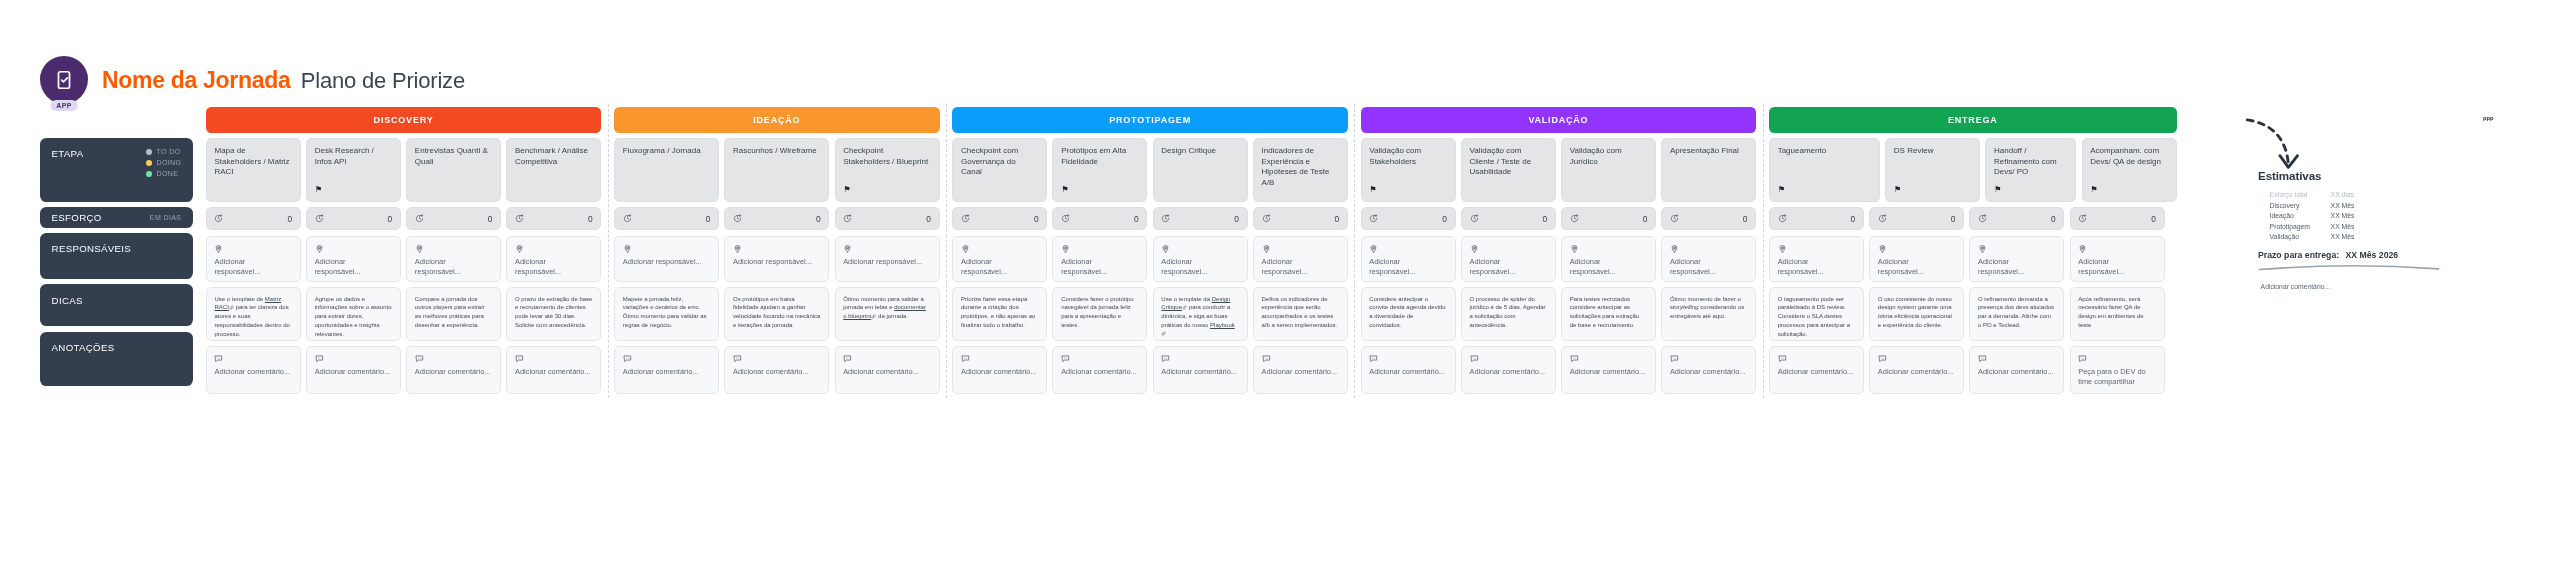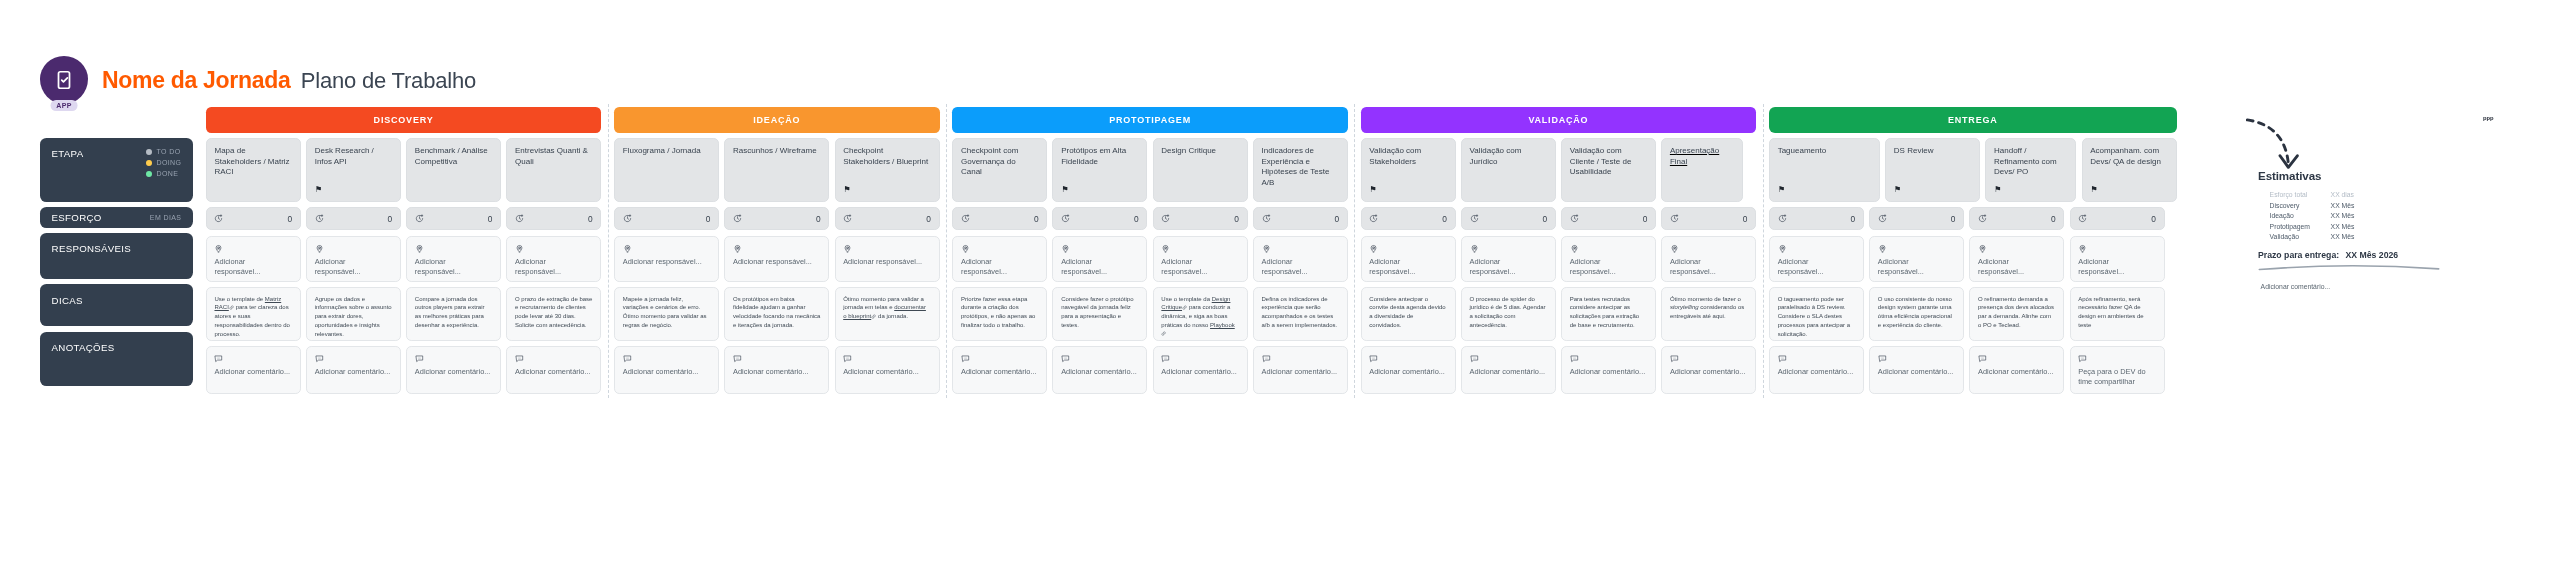--- a/index.html
+++ b/index.html
@@ -111,21 +111,21 @@
       <div class="logo-bubble">
         <svg viewBox="0 0 24 24" fill="none" stroke="#ffffff" stroke-width="1.9" stroke-linecap="round" stroke-linejoin="round">
           <rect x="6" y="3" width="12" height="18" rx="2"></rect>
           <path d="M9.5 12.2l1.9 1.9 4.3-4.4"></path>
         </svg>
       </div>
       <div class="logo-tag">APP</div>
     </div>
     <div style="display:flex;align-items:baseline;">
       <span class="title-journey">Nome da Jornada</span>
-      <span class="title-plan">Plano de Trabalho</span>
+      <span class="title-plan">Plano de Priorize</span>
     </div>
   </div>
 
   <div class="ppp">ppp</div>
 
   <div class="board">
 
     <div class="rail">
       <div class="rail-spacer"></div>
       <div class="rail-cell rail-etapa">
@@ -167,24 +167,24 @@
           </div>
           <div class="cards-row">
             <div class="cell cell-task" style="width: 95px;">
               <div class="task-title">Mapa de Stakeholders / Matriz RACI</div>
             </div>
             <div class="cell cell-task" style="width: 95px;">
               <div class="task-title">Desk Research / Infos API</div>
               <span class="task-flag">⚑</span>
             </div>
             <div class="cell cell-task" style="width: 95px;">
+              <div class="task-title">Entrevistas Quanti &amp; Quali</div>
+            </div>
+            <div class="cell cell-task" style="width: 95px;">
               <div class="task-title">Benchmark / Análise Competitiva</div>
-            </div>
-            <div class="cell cell-task" style="width: 95px;">
-              <div class="task-title">Entrevistas Quanti &amp; Quali</div>
             </div>
           </div>
           <div class="cards-row">
             <div class="cell cell-effort" style="width: 95px;">
               <span class="mini-icon">
                 <svg viewBox="0 0 24 24" fill="none" stroke="#3c4654" stroke-width="1.7" stroke-linecap="round" stroke-linejoin="round">
                   <path d="M20.5 12a8.5 8.5 0 1 1-4.2-7.35"></path>
                   <path d="M12 7.3V12l3 1.8"></path>
                   <path d="M18.6 2.2v4.2M16.5 4.3h4.2"></path>
                 </svg>
@@ -631,26 +631,26 @@
         <div class="phase">
           <div class="phase-header" style="background: rgb(147, 51, 255);">
             <span>VALIDAÇÃO</span>
           </div>
           <div class="cards-row">
             <div class="cell cell-task" style="width: 95px;">
               <div class="task-title">Validação com Stakeholders</div>
               <span class="task-flag">⚑</span>
             </div>
             <div class="cell cell-task" style="width: 95px;">
+              <div class="task-title">Validação com Cliente / Teste de Usabilidade</div>
+            </div>
+            <div class="cell cell-task" style="width: 95px;">
               <div class="task-title">Validação com Jurídico</div>
             </div>
             <div class="cell cell-task" style="width: 95px;">
-              <div class="task-title">Validação com Cliente / Teste de Usabilidade</div>
-            </div>
-            <div class="cell cell-task" style="width: 82px; text-decoration: underline;">
               <div class="task-title">Apresentação Final</div>
             </div>
           </div>
           <div class="cards-row">
             <div class="cell cell-effort" style="width: 95px;">
               <span class="mini-icon">
                 <svg viewBox="0 0 24 24" fill="none" stroke="#3c4654" stroke-width="1.7" stroke-linecap="round" stroke-linejoin="round">
                   <path d="M20.5 12a8.5 8.5 0 1 1-4.2-7.35"></path>
                   <path d="M12 7.3V12l3 1.8"></path>
                   <path d="M18.6 2.2v4.2M16.5 4.3h4.2"></path>
@@ -786,21 +786,21 @@
                   <circle cx="8.6" cy="10.7" r=".95" fill="#3c4654" stroke="none"></circle>
                   <circle cx="12" cy="10.7" r=".95" fill="#3c4654" stroke="none"></circle>
                   <circle cx="15.4" cy="10.7" r=".95" fill="#3c4654" stroke="none"></circle>
                 </svg>
               </span>
               <div class="ph-line">Adicionar comentário...</div>
             </div>
           </div>
         </div>
         <div class="phase">
-          <div class="phase-header" style="background: rgb(18, 164, 83); border-radius: 6px;">
+          <div class="phase-header" style="background: rgb(18, 164, 83);">
             <span>ENTREGA</span>
           </div>
           <div class="cards-row">
             <div class="cell cell-task" style="width: 111px;">
               <div class="task-title">Tagueamento</div>
               <span class="task-flag">⚑</span>
             </div>
             <div class="cell cell-task" style="width: 95px;">
               <div class="task-title">DS Review</div>
               <span class="task-flag">⚑</span>

